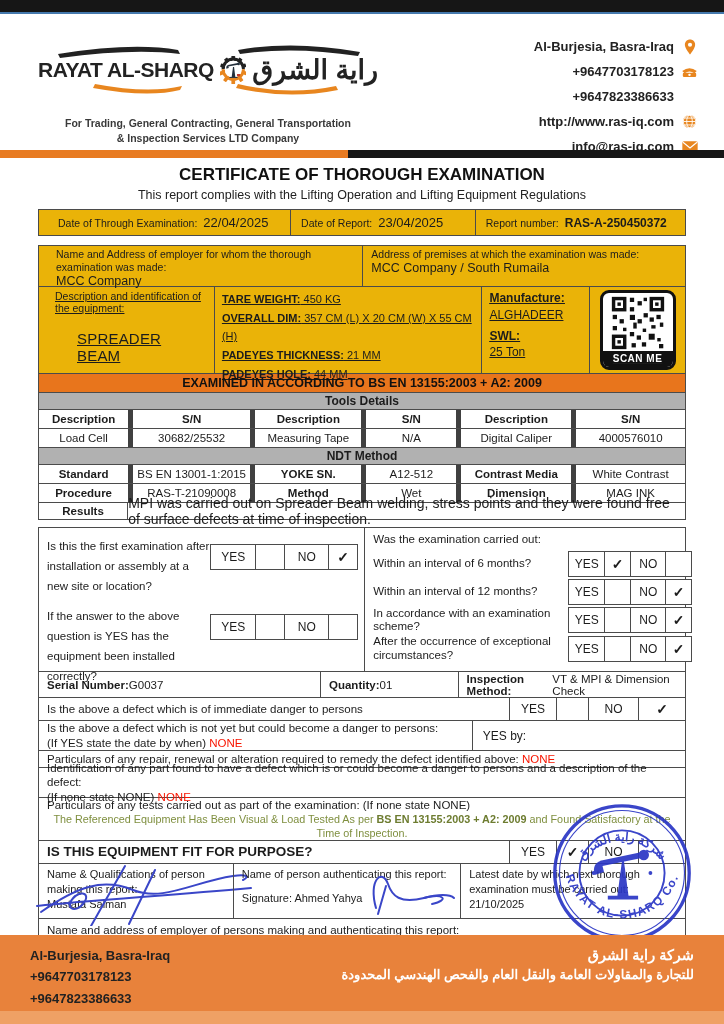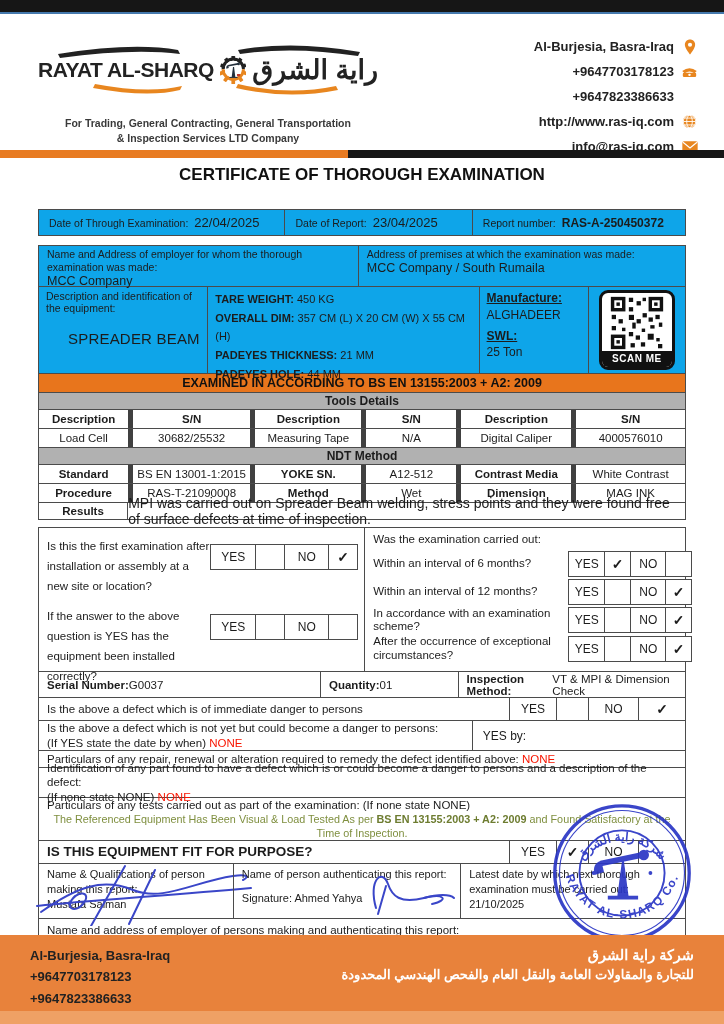--- a/index.html
+++ b/index.html
@@ -28,21 +28,21 @@
   .divider .d-orange { width:48%; background:#E87B22; }
   .divider .d-black { flex:1; background:#161616; }
 
   
   .titleblock { text-align:center; padding-top:7px; height:46px; }
   .main-title { font-size:17px; font-weight:700; color:#111; }
   .sub-title { font-size:12.5px; color:#222; margin-top:3px; }
 
   
   .content { margin:0 38px; width:648px; }
-  .box { border:1.5px solid #4b4b4b; background:#0ea5e9; }
+  .box { border:1.5px solid #4b4b4b; background:#eab308;padding-left:9px; }
   .lbl { font-size:10.5px; }
   .val { font-size:12.5px; }
   b.inlbl { font-weight:700; }
 
   
   .dates { margin-top:5px; height:27px; display:flex; align-items:center; }
   .dates .dcell { display:flex; align-items:baseline; gap:6px; padding:0 10px; height:100%; align-items:center; }
   .dates .dcell + .dcell { border-left:1px solid #4b4b4b; }
   .dates .dc1 { width:38%; } .dates .dc2 { width:29%; } .dates .dc3 { width:33%; }
   .dates .dval { font-size:13px; font-weight:500; }
@@ -51,21 +51,21 @@
   
   .employer { margin-top:9px; height:42px; display:flex; }
   .employer > div { padding:2px 8px; }
   .emp-l { width:49.5%; border-right:1px solid #4b4b4b; }
   .emp-r { width:50.5%; }
   .employer .lbl { line-height:1.25; }
   .employer .val { font-weight:500; }
 
   
   .equip { height:87px; display:flex; border-top:none; }
-  .equip > div { padding:3px 7px; }
+  .equip > div { padding:3px 7px;text-decoration:underline; }
   .eq-desc { width:26.2%; border-right:1px solid #4b4b4b; }
   .eq-desc .big { font-size:15px; font-weight:500; margin-top:16px; letter-spacing:0.2px;margin-left:22px; }
   .eq-specs { width:42%; border-right:1px solid #4b4b4b; font-size:11px; line-height:1.7; }
   .eq-man { width:16.9%; border-right:1px solid #4b4b4b; font-size:12px; line-height:1.4; }
   .eq-man .u { font-weight:700; text-decoration:underline; }
   .eq-qr { flex:1; display:flex; align-items:center; justify-content:center; padding:2px; }
   .qr-frame { width:76px; border:3px solid #111; border-radius:9px; overflow:hidden; background:#fff; }
   .qr-frame svg { display:block; margin:3px auto 1px; }
   .scanme { background:#111; color:#fff; font-size:10px; font-weight:700; text-align:center; padding:2px 0 3px; letter-spacing:0.5px; }
 
@@ -261,20 +261,21 @@
     </div>
   </div>
 
   <div class="divider">
     <div class="d-orange"></div>
       <div class="d-black"></div>
   </div>
 
   <div class="titleblock">
     <div class="main-title">CERTIFICATE OF THOROUGH EXAMINATION</div>
+    <div class="sub-title">This report complies with the Lifting Operation and Lifting Equipment Regulations</div>
   </div>
 
   <div class="content">
 
     <div class="dates box">
       <div class="dcell dc1">
         <span class="lbl">Date of Through Examination:</span>
         <span class="dval">22/04/2025</span>
       </div>
       <div class="dcell dc2">

